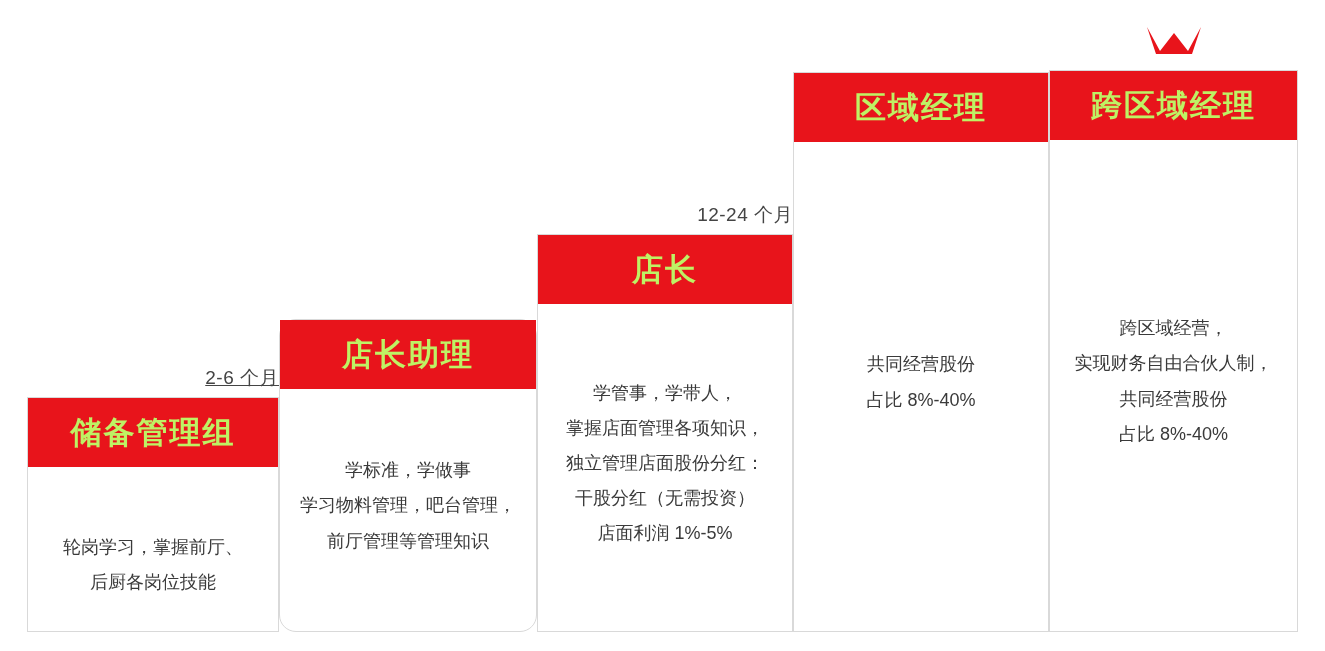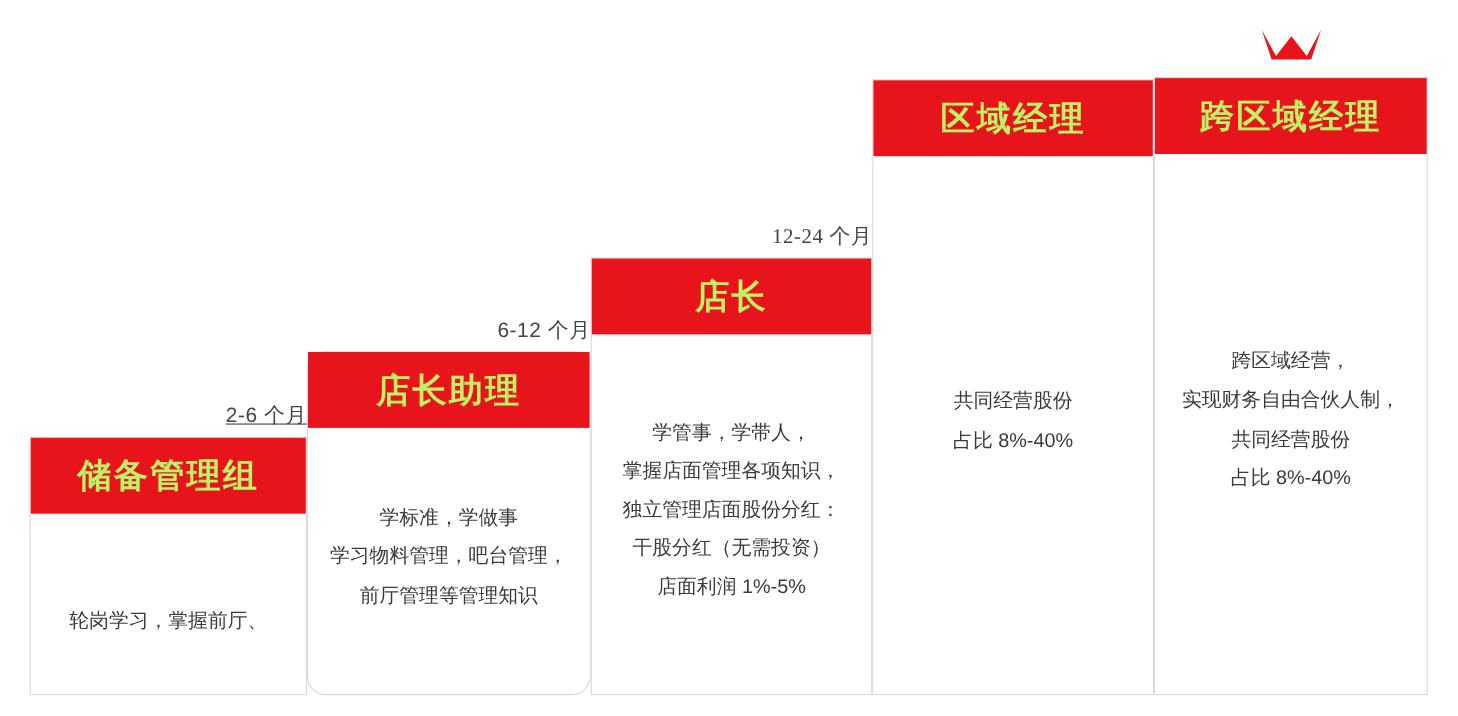--- a/index.html
+++ b/index.html
@@ -77,21 +77,21 @@
 
   
   #stage-0 { left: 27px;   width: 252px; height: 235px; gap: 40px; }
   #stage-1 { left: 279px;  width: 258px; height: 313px; border-radius: 17px; }
   #stage-2 { left: 537px;  width: 256px; height: 398px; }
   #stage-3 { left: 793px;  width: 256px; height: 560px; }
   #stage-4 { left: 1049px; width: 249px; height: 562px; }
 
   #duration-0 { bottom: 260px; left: 27px;   width: 252px; text-decoration: underline; }
   #duration-1 { bottom: 338px; left: 279px;  width: 258px; }
-  #duration-2 { bottom: 423px; left: 537px;  width: 256px; font-family: Liberation Serif, serif; }
+  #duration-2 { bottom: 423px; left: 537px;  width: 256px; }
   #duration-3 { bottom: 505px; left: 793px;  width: 256px; }
   #duration-4 { bottom: 587px; left: 1049px; width: 249px; }
 
   .crown-icon {
     position: absolute;
     left: 1049px;
     width: 249px;
     bottom: 596px;
     text-align: center;
     line-height: 0;
@@ -102,29 +102,29 @@
 
 <div id="career-ladder">
 
   <div class="crown-icon">
     <svg width="58" height="30" viewBox="0 0 58 30" xmlns="http://www.w3.org/2000/svg">
       <path d="M2 2 L15 26 L29 8 L43 26 L56 2 L47 29 L11 29 Z" fill="#e8141b"></path>
     </svg>
   </div>
 
   <div class="stage-duration" id="duration-0">2-6 个月</div>
-  <div class="stage-duration" id="duration-1">6-12 个月</div>
   <div class="stage-duration" id="duration-2">12-24 个月</div>
   <div class="stage-duration" id="duration-3">24 个月 +</div>
   <div class="stage-duration" id="duration-4"></div>
 
   <div class="stage" id="stage-0">
     <div class="stage-title">储备管理组</div>
     <div class="stage-body">
       <p>轮岗学习，掌握前厅、</p>
+      <p>后厨各岗位技能</p>
     </div>
   </div>
 
   <div class="stage" id="stage-1">
     <div class="stage-title">店长助理</div>
     <div class="stage-body">
       <p>学标准，学做事</p>
       <p>学习物料管理，吧台管理，</p>
       <p>前厅管理等管理知识</p>
     </div>

